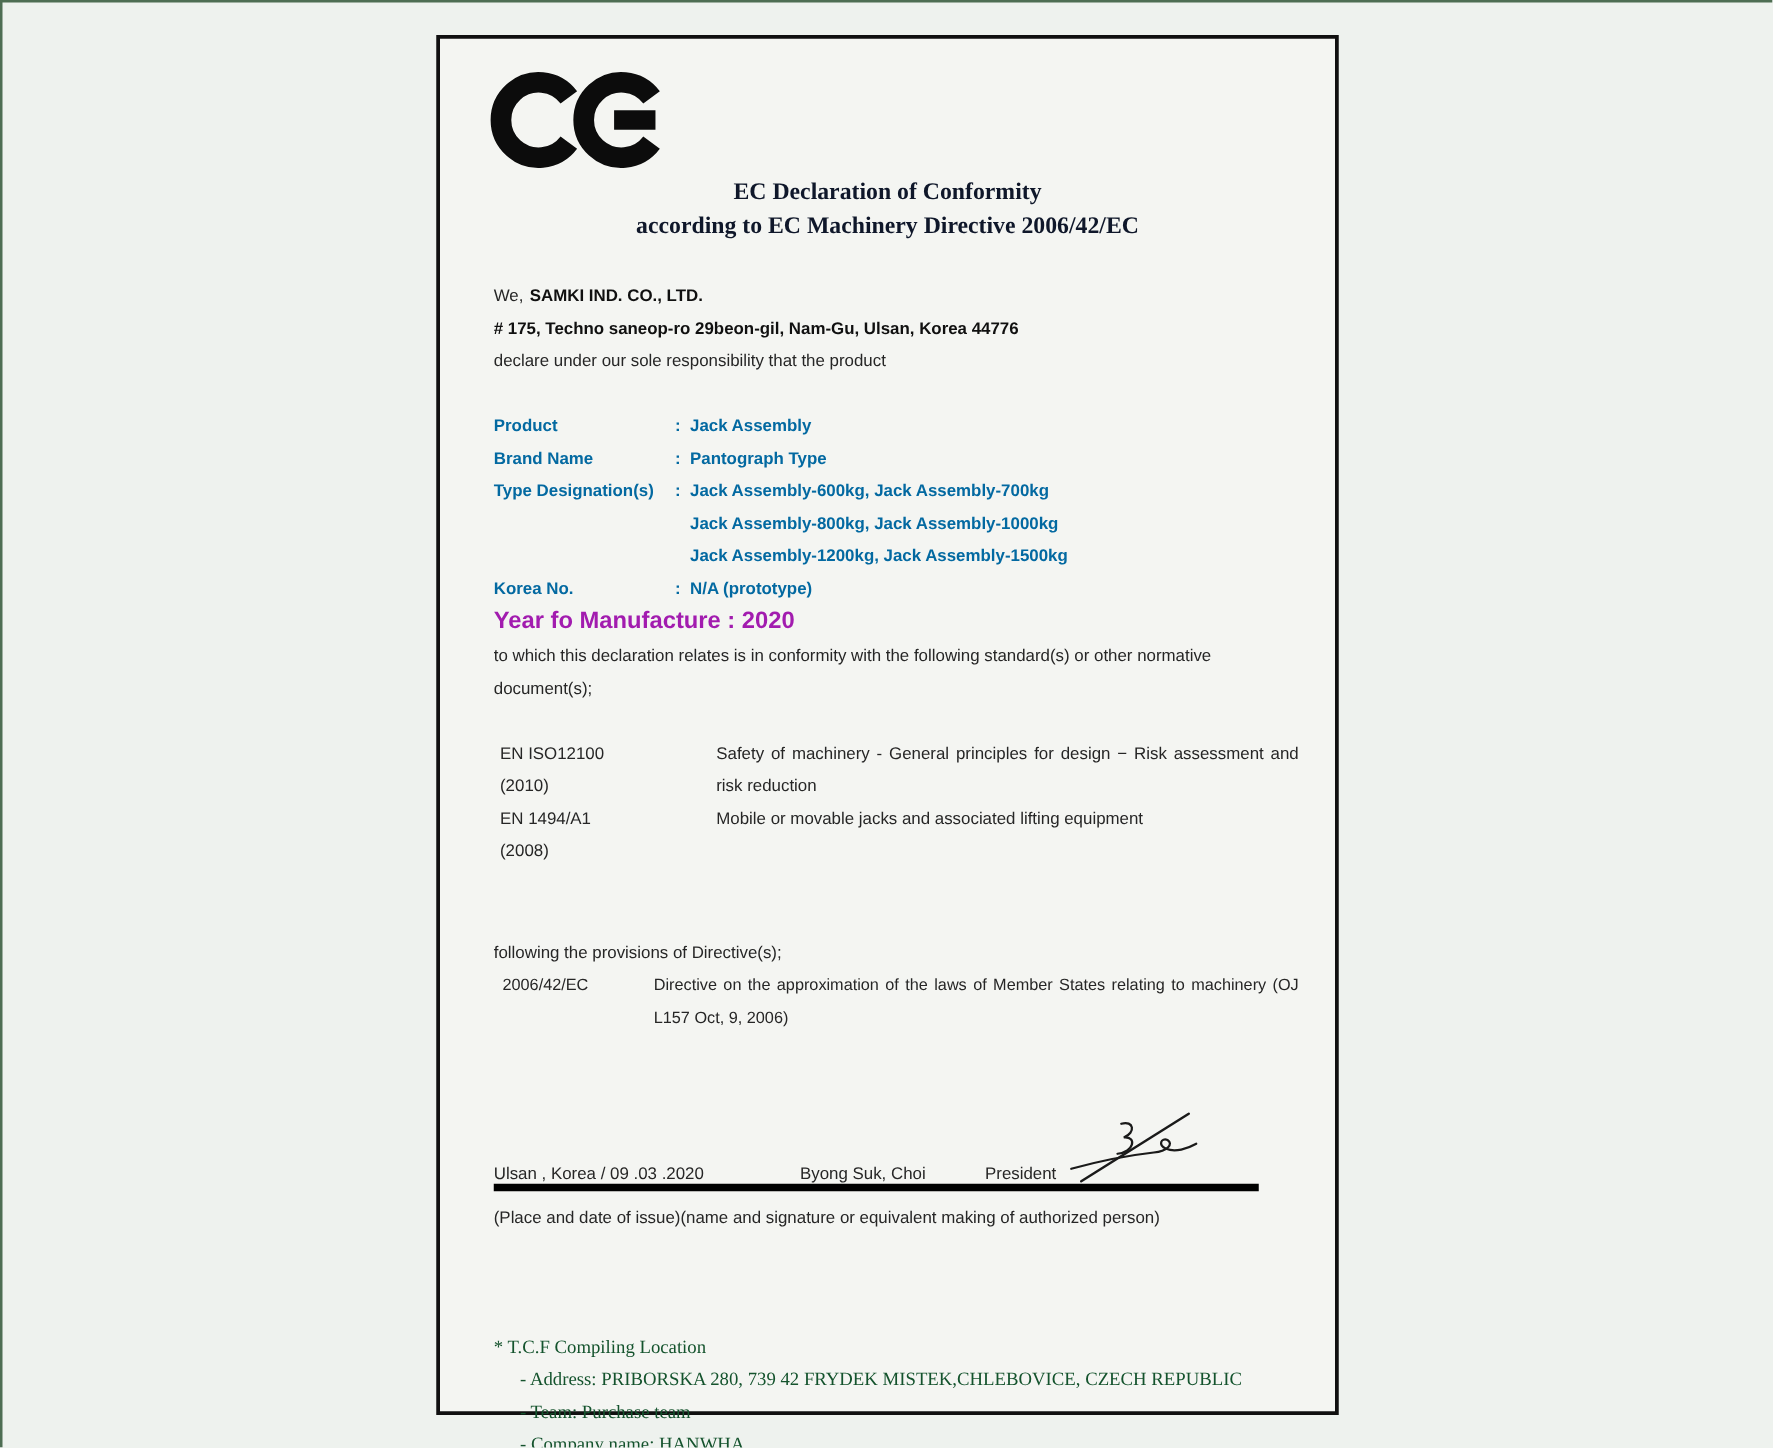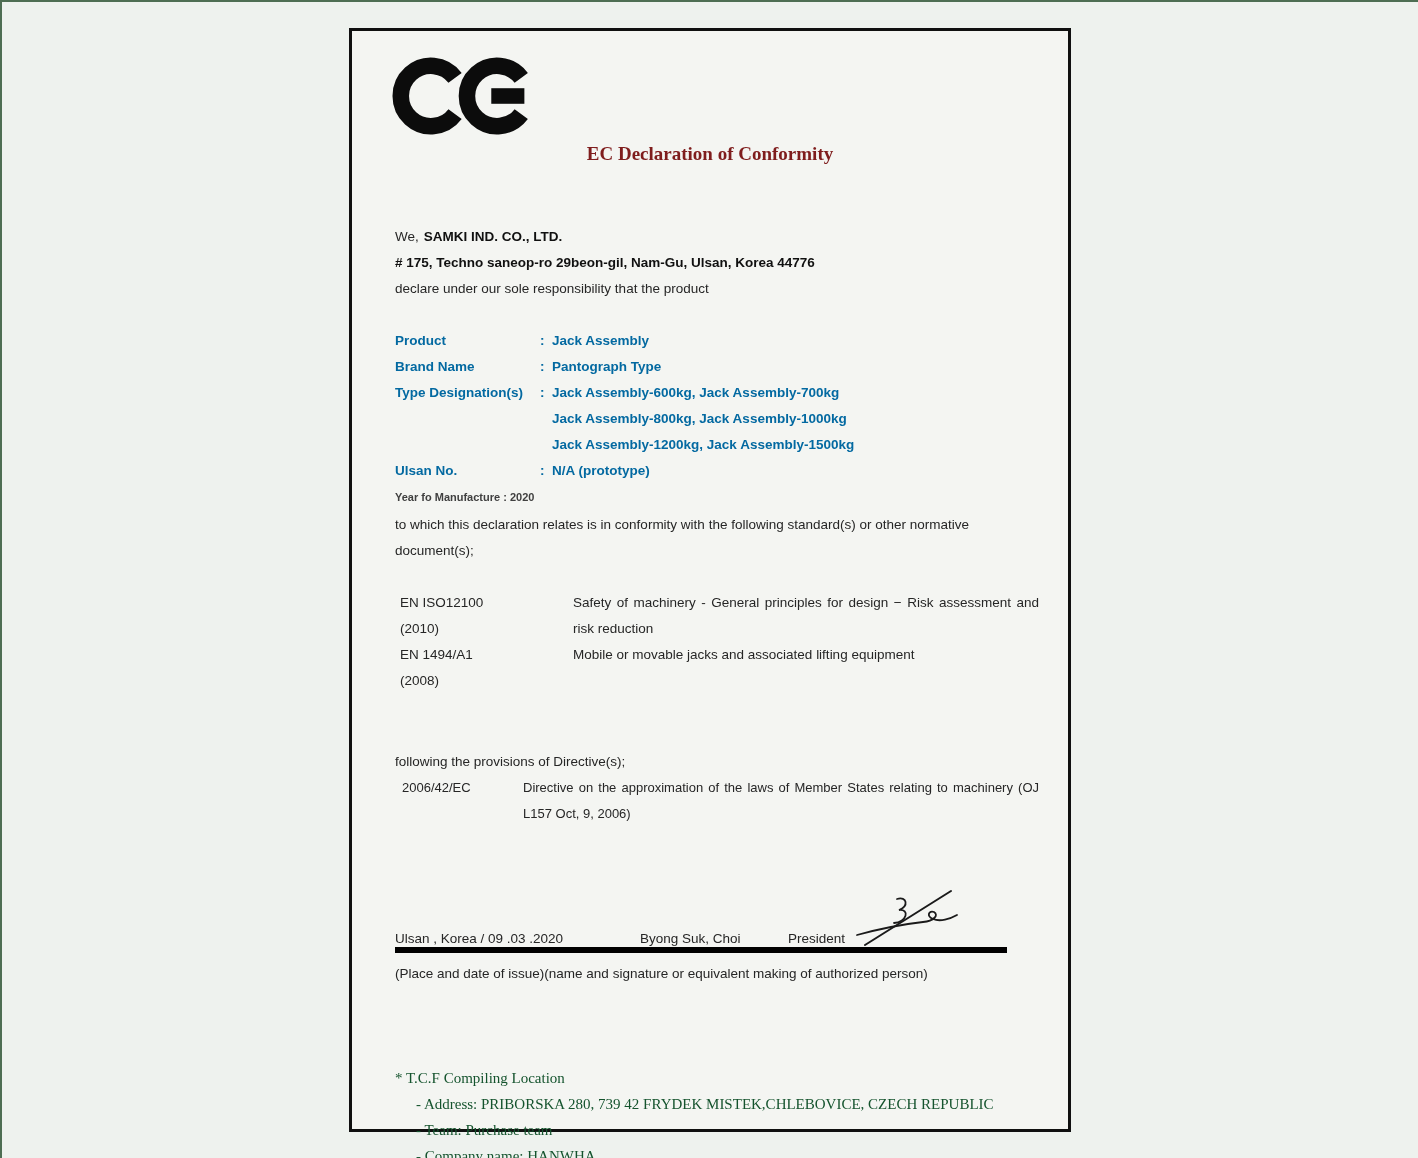--- a/index.html
+++ b/index.html
@@ -26,41 +26,41 @@
   .ce-logo { left: 40px; top: 24px; width: 146px; height: 82px; }
   .ce-logo svg { width: 100%; height: 100%; display: block; }
 
   .title {
     left: 0; right: 0; top: 109px;
     text-align: center;
     font-family: "Liberation Serif", serif;
     font-weight: 700;
     font-size: 19px;
     line-height: 27px;
-    color: #7f1d1d;
+    color: #0f172a;
   }
 
   .intro { left: 43px; top: 193px; line-height: 26px; font-size: 13.5px; }
   .b { font-weight: 700; color: #101010; }
   .company { margin-left: 5px; }
 
   .fields {
     left: 43px; top: 297px;
     display: grid;
     grid-template-columns: 145px 12px 1fr;
     line-height: 26px;
     font-size: 13.5px;
     font-weight: 700;
     color: #0369a1;
     width: 640px;
   }
   .year-line {
     left: 43px; top: 453px;
-    line-height: 26px; font-size: 11px;
-    font-weight: 700; color: #404040;
+    line-height: 26px; font-size: 19px;
+    font-weight: 700; color: #a21caf;
   }
 
   .conformity { left: 43px; top: 481px; width: 645px; line-height: 26px; font-size: 13.5px; }
 
   .standards { left: 48px; top: 559px; width: 639px; font-size: 13.5px; line-height: 26px; }
   .std-row { display: grid; grid-template-columns: 173px 1fr; }
   .std-desc { text-align: justify; }
 
   .provisions { left: 43px; top: 718px; line-height: 26px; font-size: 13.5px; }
   .directive {
@@ -104,20 +104,21 @@
   <div class="ce-logo">
     <svg viewBox="0 0 150 84" xmlns="http://www.w3.org/2000/svg">
       <path d="M 64.8 23.4 A 31 31 0 1 0 64.8 60.6" fill="none" stroke="#0c0c0c" stroke-width="17"></path>
       <path d="M 132.8 23.4 A 31 31 0 1 0 132.8 60.6" fill="none" stroke="#0c0c0c" stroke-width="17"></path>
       <rect x="102" y="34" width="34" height="16" fill="#0c0c0c"></rect>
     </svg>
   </div>
 
   <div class="title">
     <div>EC Declaration of Conformity</div>
+    <div>according to EC Machinery Directive 2006/42/EC</div>
   </div>
 
   <div class="intro">
     <div><span>We,</span><span class="b company">SAMKI IND. CO., LTD.</span></div>
     <div class="b"># 175, Techno saneop-ro 29beon-gil, Nam-Gu, Ulsan, Korea 44776</div>
     <div>declare under our sole responsibility that the product</div>
   </div>
 
   <div class="fields">
     <div>Product</div>
@@ -133,21 +134,21 @@
     <div>Jack Assembly-600kg, Jack Assembly-700kg</div>
 
     <div></div>
     <div></div>
     <div>Jack Assembly-800kg, Jack Assembly-1000kg</div>
 
     <div></div>
     <div></div>
     <div>Jack Assembly-1200kg, Jack Assembly-1500kg</div>
 
-    <div>Ulsan No.</div>
+    <div>Korea No.</div>
     <div>:</div>
     <div>N/A (prototype)</div>
   </div>
 
   <div class="year-line">Year fo Manufacture : 2020</div>
 
   <div class="conformity">to which this declaration relates is in conformity with the following standard(s) or other normative document(s);</div>
 
   <div class="standards">
     <div class="std-row">

